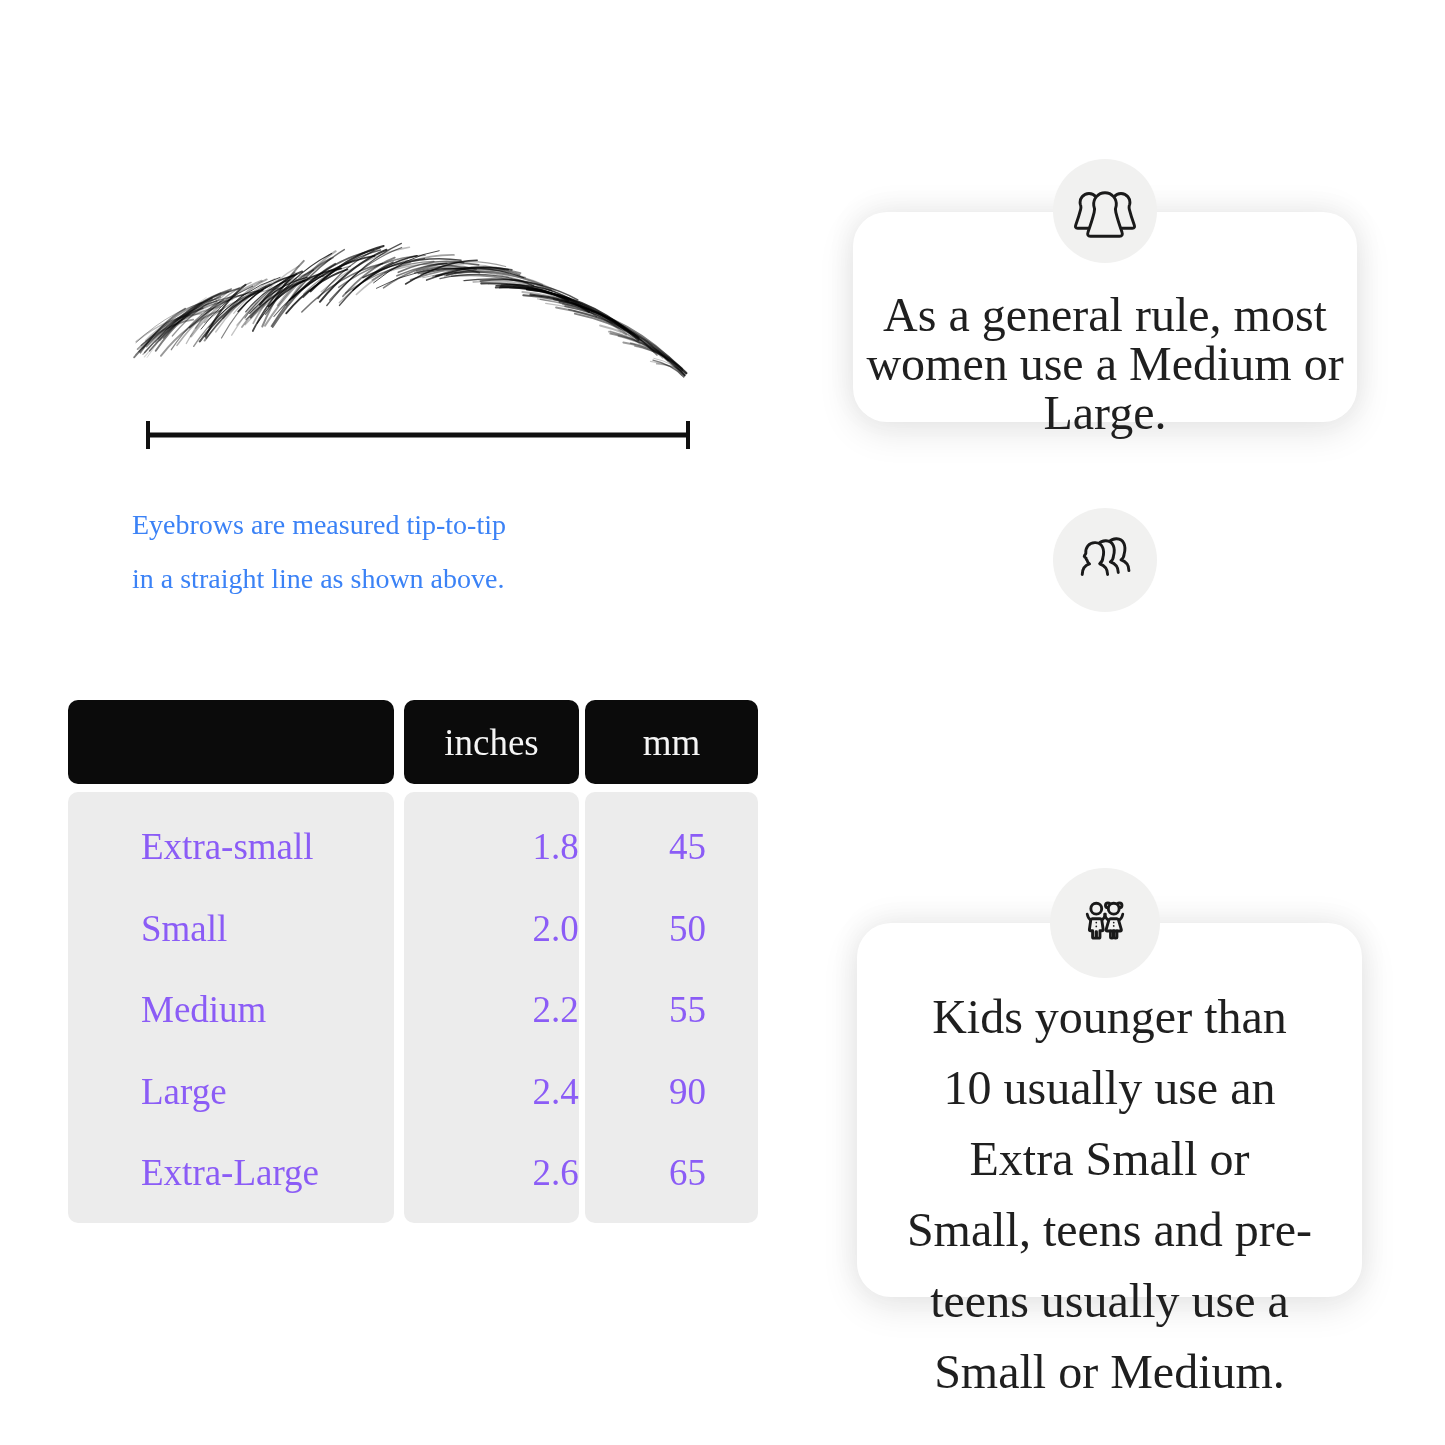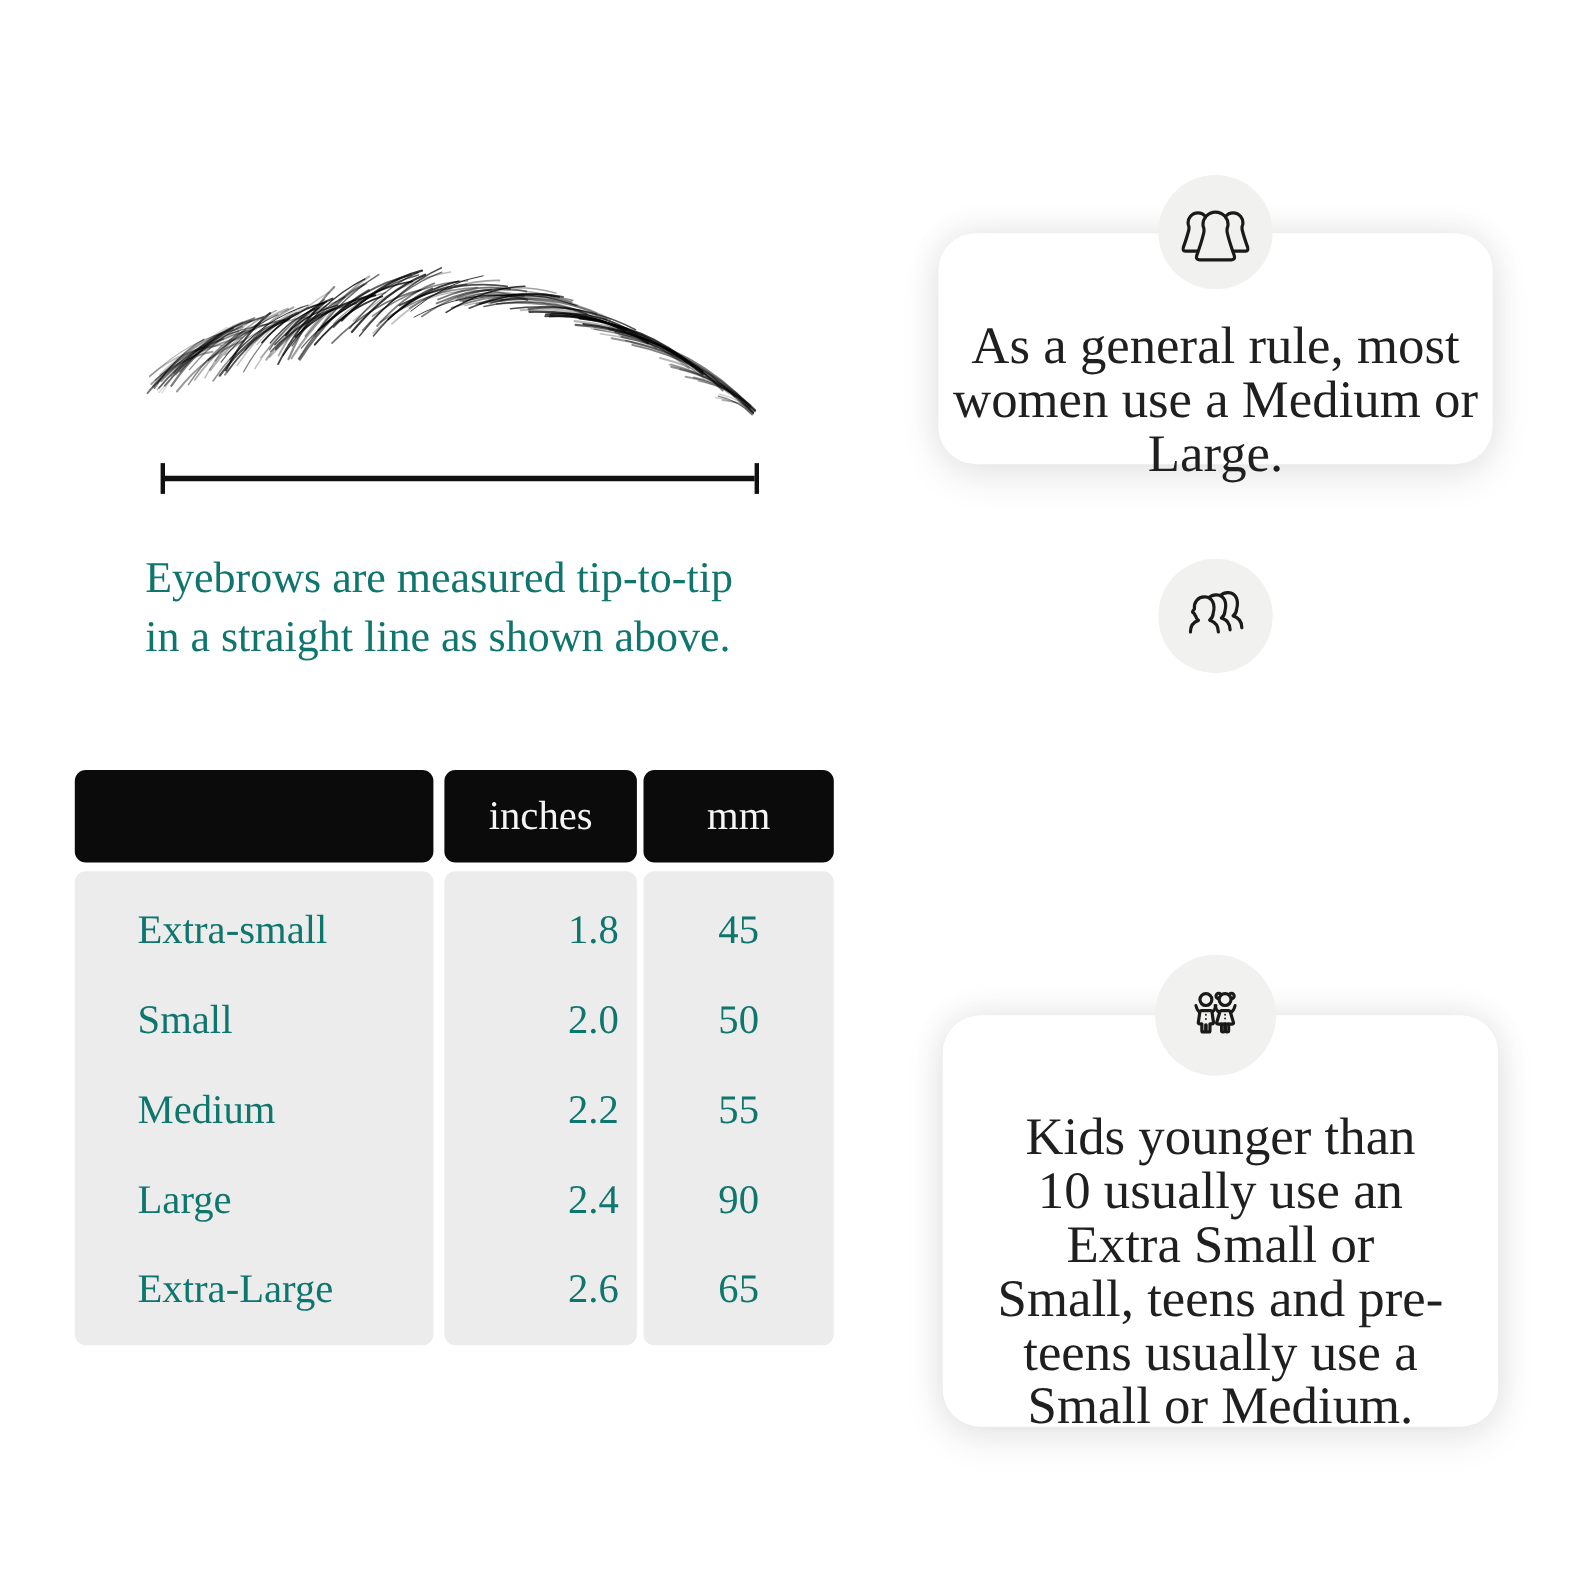--- a/index.html
+++ b/index.html
@@ -10,48 +10,48 @@
   
   .eyebrow-svg{position:absolute;left:118px;top:238px;width:572px;height:158px;}
   .measure-line{
     position:absolute;left:146px;top:421px;width:536px;height:28px;
     border-left:4px solid #101010;border-right:4px solid #101010;
   }
   .measure-line::before{
     content:"";position:absolute;left:0;right:0;top:50%;height:5px;
     transform:translateY(-50%);background:#101010;
   }
-  .caption{position:absolute;left:132px;top:498px;width:640px;font-size:40px;line-height:54px;color:#0f766e;}
+  .caption{position:absolute;left:132px;top:498px;width:640px;font-size:28px;line-height:54px;color:#3b82f6;}
   
   .thead{position:absolute;left:68px;top:700px;width:690px;height:84px;}
   .th{
     position:absolute;top:0;height:84px;background:#0b0b0b;border-radius:10px;color:#f5f5f5;
     display:flex;align-items:center;justify-content:center;font-size:37px;
   }
   .th.c0{left:0;width:326px}.th.c1{left:336px;width:175px}.th.c2{left:517px;width:173px}
   .tbody{position:absolute;left:68px;top:792px;width:690px;height:431px;}
   .tcol{position:absolute;top:0;height:431px;background:#ececec;border-radius:10px;}
   .tcol.c0{left:0;width:326px}.tcol.c1{left:336px;width:175px}.tcol.c2{left:517px;width:173px}
-  .trow{position:absolute;left:0;width:756px;height:82px;font-size:37px;color:#0f766e;}
+  .trow{position:absolute;left:16px;width:756px;height:82px;font-size:37px;color:#8b5cf6;}
   .trow .lab{position:absolute;left:57px;top:50%;transform:translateY(-50%);}
   .trow .n1{position:absolute;left:336px;width:175px;text-align:center;top:50%;transform:translateY(-50%);margin-left:48px;}
   .trow .n2{position:absolute;left:517px;width:173px;text-align:center;top:50%;transform:translateY(-50%);}
   .trow.r0{top:13px}.trow.r1{top:95px}.trow.r2{top:176px}.trow.r3{top:258px}.trow.r4{top:339px}
   
   .card{
     position:absolute;background:#ffffff;border-radius:34px;
     box-shadow:0 10px 36px rgba(17,17,17,.10),0 -6px 30px rgba(17,17,17,.055);
   }
   .card p{margin:0 auto;text-align:center;font-size:48px;line-height:49px;color:#1f1f1f;}
   .card.card1{left:853px;top:212px;width:504px;height:210px}
   .card.card1 p{margin-top:78px;width:496px}
   .card.card2{left:850px;top:561px;width:508px;height:215px}
   .card.card2 p{margin-top:84px;width:430px}
   .card.card3{left:857px;top:923px;width:505px;height:374px}
-  .card.card3 p{margin-top:86px;width:412px;line-height:49px}
+  .card.card3 p{margin-top:58px;width:412px;line-height:71px}
   .icon-circle{
     position:absolute;width:104px;height:104px;border-radius:50%;background:#f1f1f0;
     display:flex;align-items:center;justify-content:center;
   }
   .icon-circle.ic1{left:1053px;top:159px}
   .icon-circle.ic2{left:1053px;top:508px}
   .icon-circle.ic3{left:1050px;top:868px;width:110px;height:110px}
   .icon-circle svg{width:62px;height:62px;display:block;}
   .ink{stroke:#1a1a1a;stroke-width:3;fill:#f1f1f0;stroke-linecap:round;stroke-linejoin:round;}
   .ink-line{stroke:#1a1a1a;stroke-width:2.8;fill:none;stroke-linecap:round;stroke-linejoin:round;}

